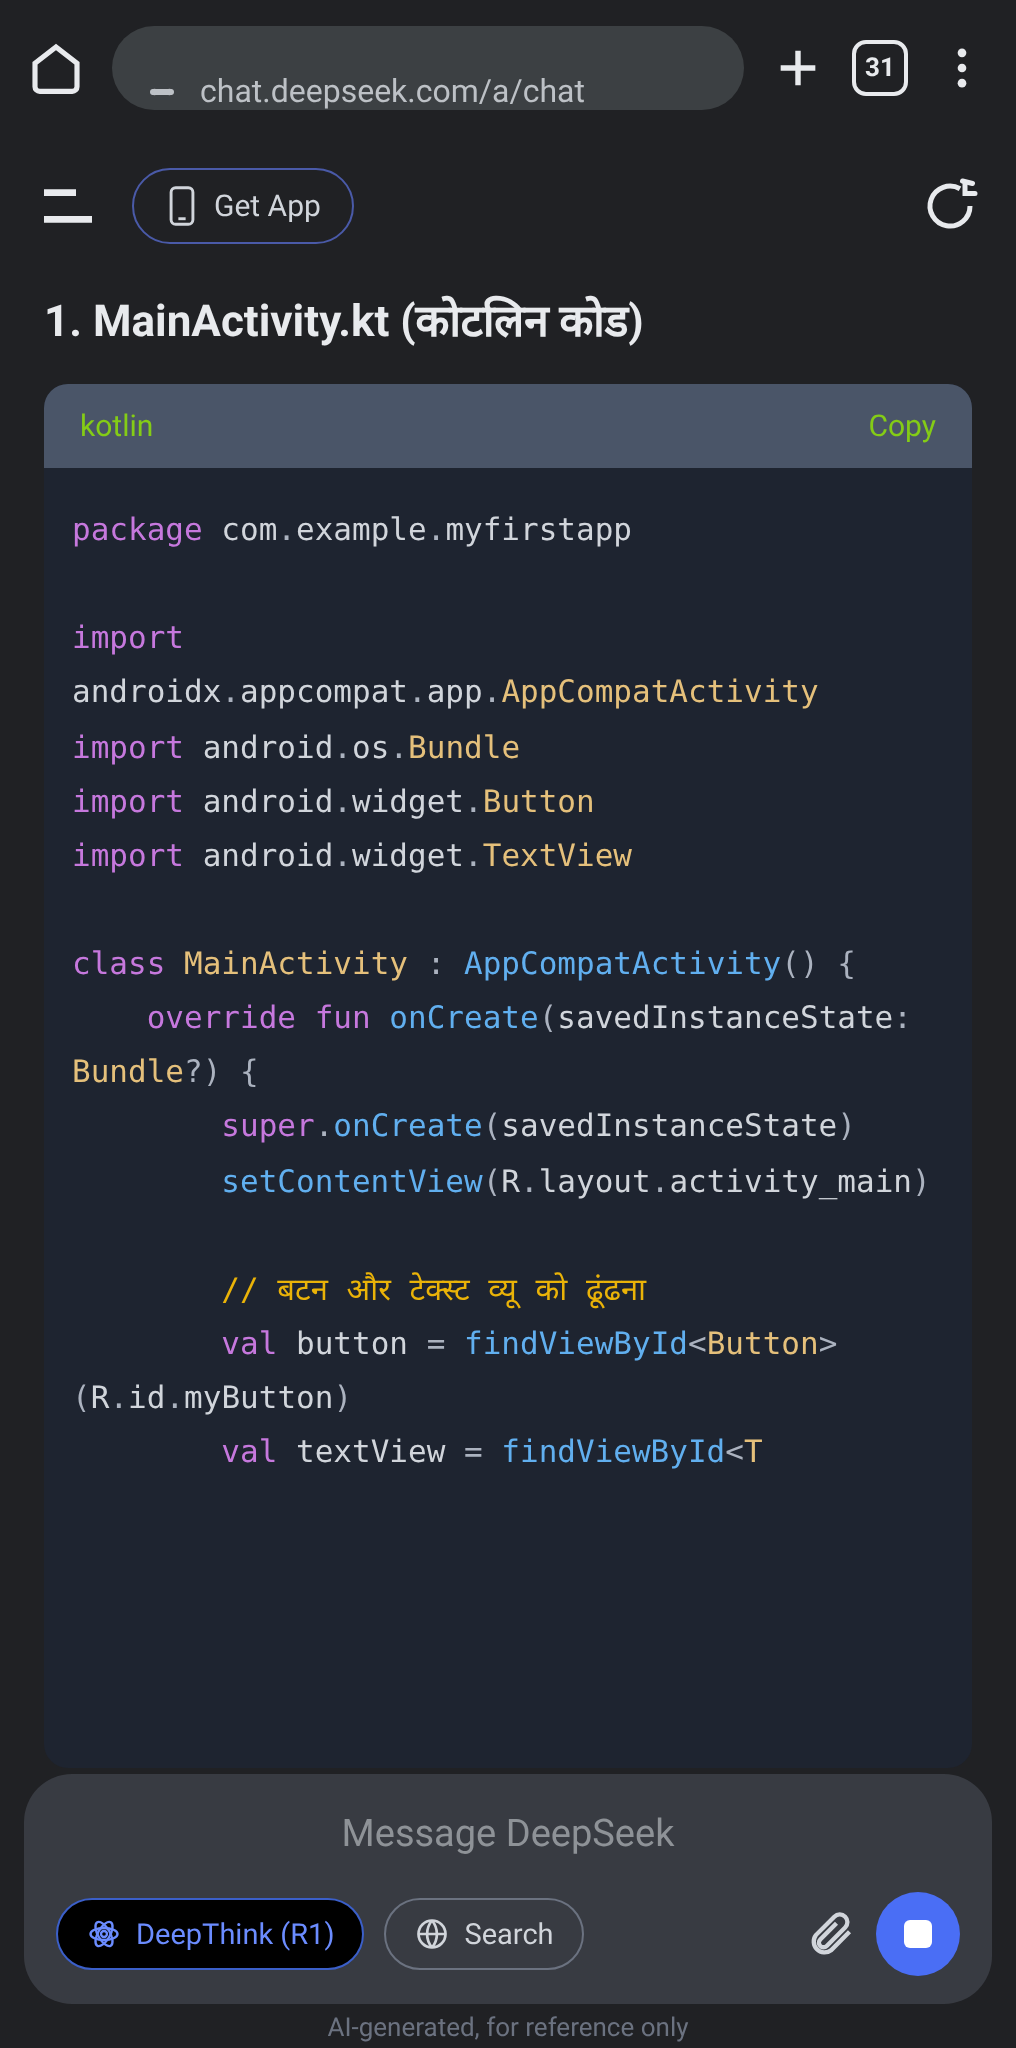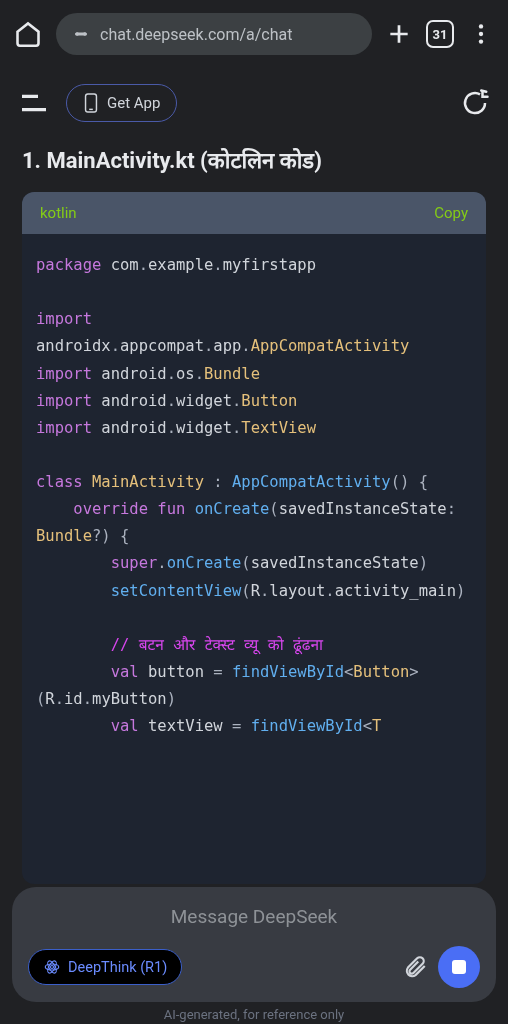--- a/index.html
+++ b/index.html
@@ -20,21 +20,21 @@
     padding: 0 14px;
     gap: 14px;
   }
   .home-icon { width: 28px; height: 28px; stroke: #e8eaed; }
   .url-pill {
     flex: 1;
     background: #3c4043;
     border-radius: 24px;
     height: 42px;
     display: flex;
-    align-items: center;
+    align-items: flex-end;
     padding: 0 16px;
     gap: 10px;
     color: #bdc1c6;
     font-size: 16px;
     overflow: hidden;
     white-space: nowrap;
   }
   .url-pill .lock { width: 18px; height: 18px; fill: #bdc1c6; flex-shrink: 0; }
   .plus-icon { width: 26px; height: 26px; stroke: #e8eaed; }
   .tab-count {
@@ -101,21 +101,21 @@
     line-height: 1.75;
     color: #d1d5db;
     height: 650px;
     overflow: hidden;
   }
   .kw { color: #c678dd; }
   .fn { color: #61afef; }
   .cls { color: #e5c07b; }
   .pun { color: #abb2bf; }
   .id { color: #d1d5db; }
-  .cmt { color: #d946ef; font-style: normal; }
+  .cmt { color: #eab308; font-style: normal; }
   pre { white-space: pre-wrap; word-wrap: break-word; }
 
   .input-area {
     position: absolute;
     bottom: 22px;
     left: 12px;
     right: 12px;
     background: #383b42;
     border-radius: 24px;
     padding: 18px 16px 14px 16px;
@@ -244,20 +244,27 @@
   <div class="input-row">
     <div class="pill-btn deepthink">
       <svg class="atom-icon" viewBox="0 0 24 24" stroke-width="1.6">
           <circle cx="12" cy="12" r="2"></circle>
           <ellipse cx="12" cy="12" rx="9" ry="4"></ellipse>
           <ellipse cx="12" cy="12" rx="9" ry="4" transform="rotate(60 12 12)"></ellipse>
           <ellipse cx="12" cy="12" rx="9" ry="4" transform="rotate(-60 12 12)"></ellipse>
         </svg>
       <span>DeepThink (R1)</span>
     </div>
+    <div class="pill-btn search-btn">
+      <svg class="globe-icon" viewBox="0 0 24 24" stroke-width="1.8">
+          <circle cx="12" cy="12" r="9"></circle>
+          <path d="M3 12h18M12 3a14 14 0 010 18M12 3a14 14 0 000 18"></path>
+        </svg>
+      <span>Search</span>
+    </div>
     <svg class="attach-icon" viewBox="0 0 24 24" fill="none" stroke-width="2">
         <path d="M21 11l-8.5 8.5a5 5 0 01-7-7L14 4a3.5 3.5 0 015 5l-8.5 8.5a2 2 0 01-3-3L15 7"></path>
       </svg>
     <div class="send-btn">
       <div class="stop-square"></div>
     </div>
   </div>
 </div>
 <div class="footer-note">AI-generated, for reference only</div>
 

